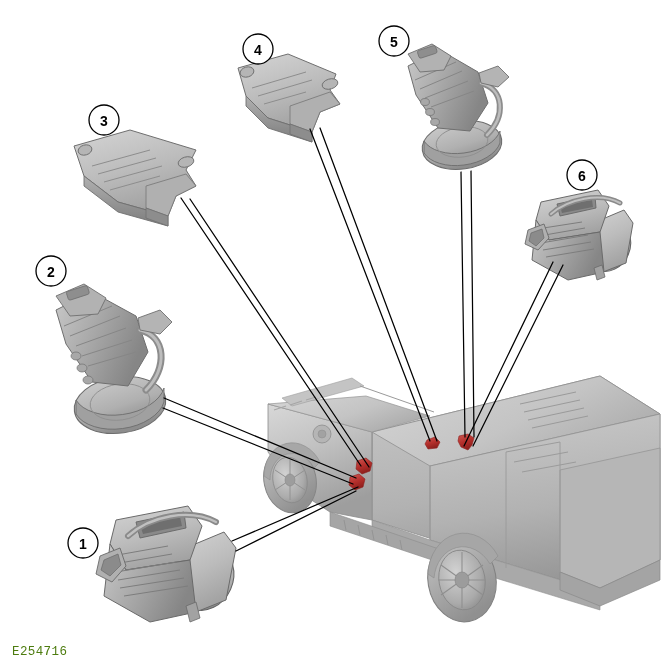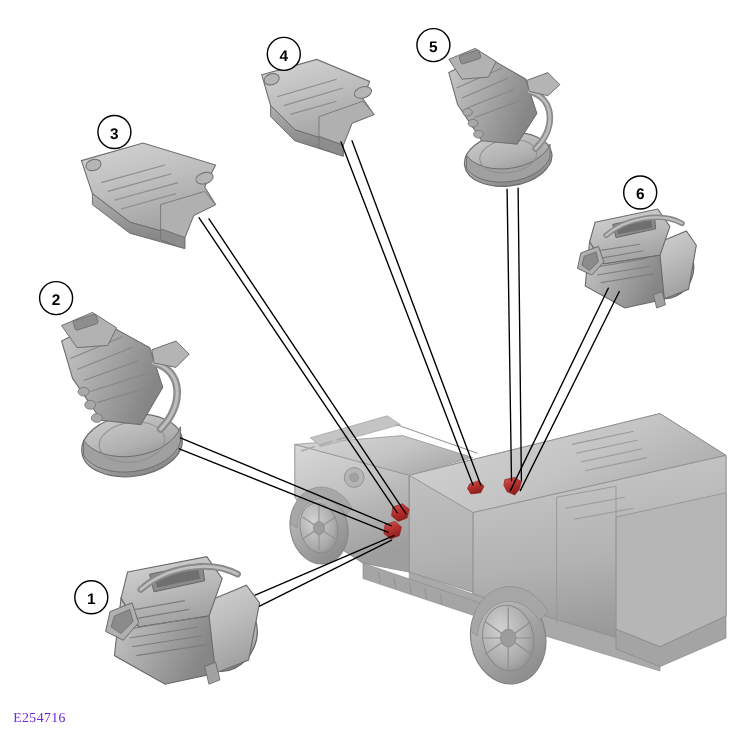--- a/index.html
+++ b/index.html
@@ -33,23 +33,23 @@
     font-size: 14px;
     font-weight: bold;
     fill: #000000;
     text-anchor: middle;
     dominant-baseline: central;
   }
   #figure-id {
     position: absolute;
     left: 12px;
     top: 645px;
-    font-family: Liberation Serif, serif;
+    font-family: Liberation Mono, monospace;
     font-size: 12.5px;
-    color: #6d28d9;
+    color: #4d7c0f;
     letter-spacing: 0.4px;
     white-space: nowrap;
   }
 </style>
 </head>
 <body>
 
 <div id="stage">
 
   <svg id="figure-svg" viewBox="0 0 672 672">

